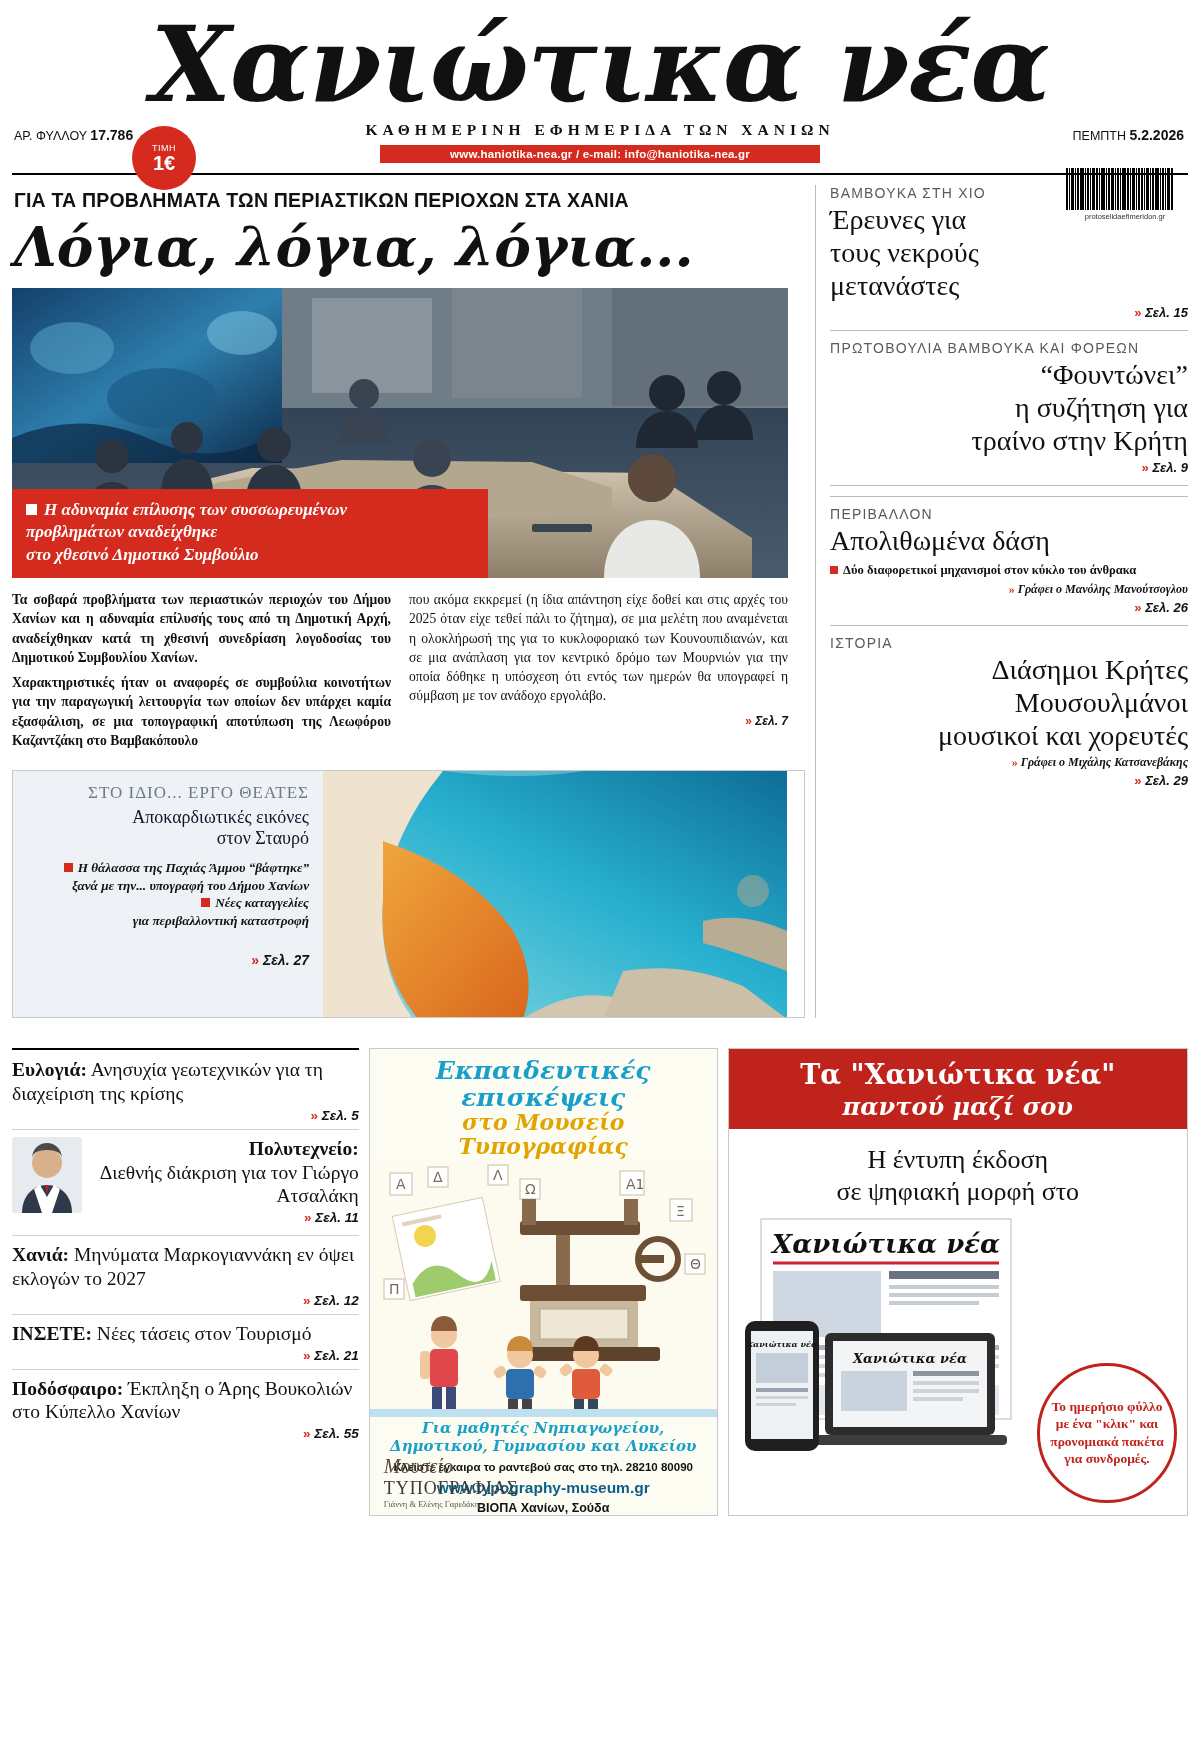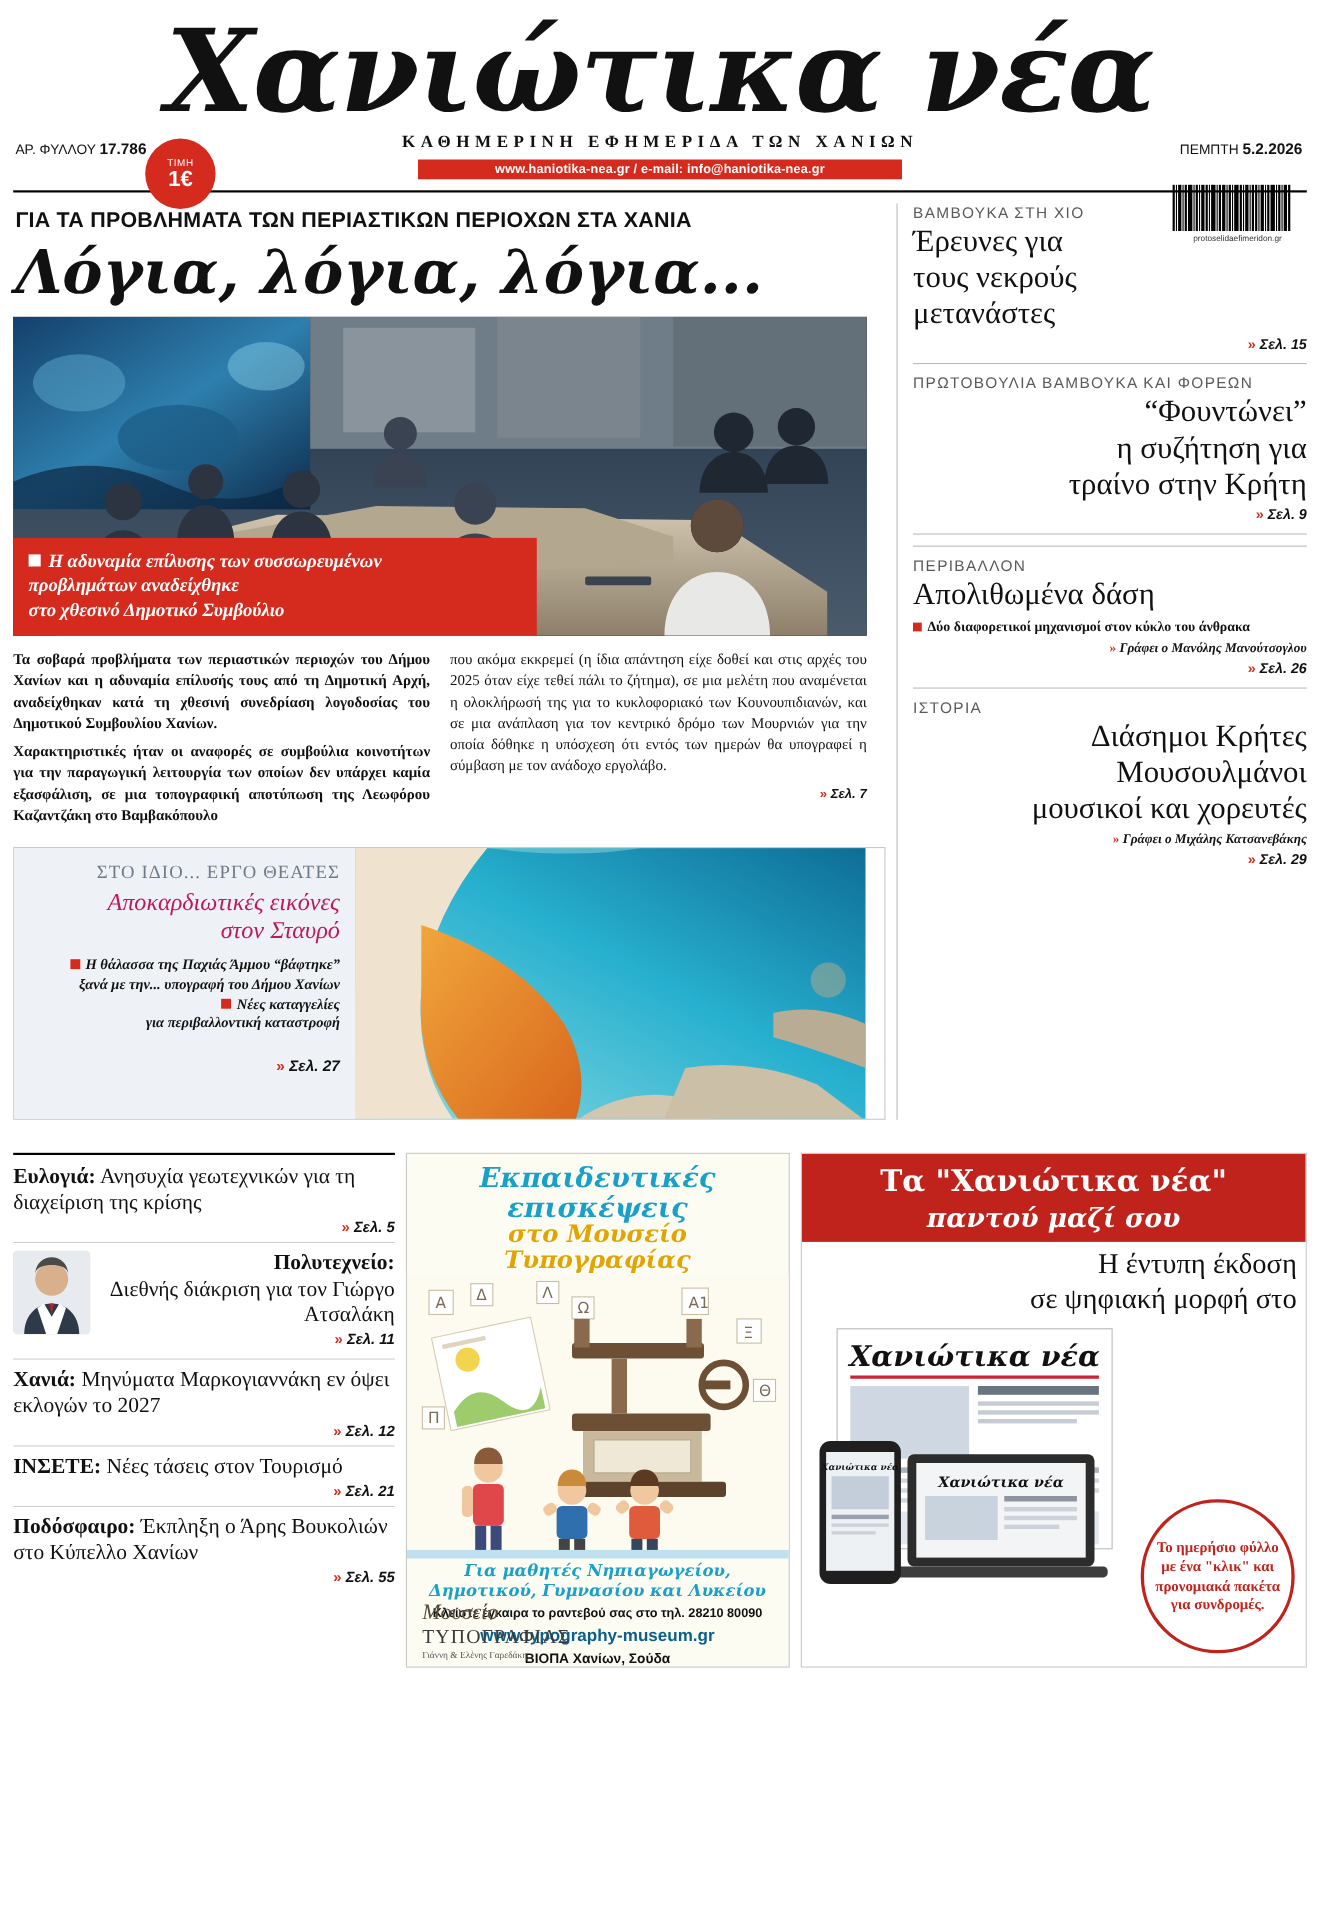--- a/index.html
+++ b/index.html
@@ -130,21 +130,21 @@
   .feature2 {
     display:flex; margin-top:14px; border:1px solid #c9c9c9; height:248px; overflow:hidden;
   }
   .feature2 .txt {
     width:310px; background:#eef1f5; padding:12px 14px 10px 14px; text-align:right;
   }
   .feature2 .eyebrow {
     font-family:"Liberation Serif", serif; font-size:17px; color:#6d7b8a; letter-spacing:1px;
   }
   .feature2 .ttl {
-    font-family:"Liberation Serif", serif; font-size:22px; line-height:1.15; margin-top:4px; color:#be185d;font-style:italic;
+    font-family:"Liberation Serif", serif; font-size:18px; line-height:1.15; margin-top:4px; color:#0f172a;
   }
   .feature2 .bul {
     font-family:"Liberation Serif", serif; font-weight:bold; font-style:italic;
     font-size:13.2px; line-height:1.35; margin-top:10px;
   }
   .feature2 .sq { display:inline-block; width:9px; height:9px; background:#d52b1e; margin-right:5px; }
   .feature2 .ref {
     font-family:"Liberation Sans", sans-serif; font-weight:bold; font-style:italic;
     font-size:14px; margin-top:22px;
   }
@@ -231,21 +231,21 @@
   
   .ad2 { width:462px; border:1px solid #c8c8c8; position:relative; background:#fff; overflow:hidden; }
   .ad2-top { background:#c0231c; padding:10px 8px 8px 8px; text-align:center; }
   .ad2-top .l1 {
     font-family:"DejaVu Serif", serif; font-weight:bold; color:#fff; font-size:27px;
   }
   .ad2-top .l2 {
     font-family:"DejaVu Serif", serif; font-style:italic; font-weight:bold; color:#fff; font-size:24px;
     margin-top:2px;
   }
-  .ad2-mid { text-align:right; padding:4px 8px 0 8px; }
+  .ad2-mid { text-align:center; padding:15px 8px 0 8px; }
   .ad2-mid .m1 { font-family:"Liberation Serif", serif; font-size:26px; line-height:1.2; }
   .ad2-mid .m2 {
     font-family:"Liberation Sans", sans-serif; font-weight:bold; font-size:29px; color:#0f2a5c; margin-top:6px;
   }
   .ad2-dev { position:relative; height:245px; margin-top:6px; }
   .ad2-stamp {
     position:absolute; right:10px; bottom:12px; width:140px; height:140px; border-radius:50%;
     background:#fff; border:3px solid #c0231c; color:#c0231c;
     display:flex; align-items:center; justify-content:center; text-align:center;
     font-family:"Liberation Serif", serif; font-weight:bold; font-size:13.5px; line-height:1.3;

